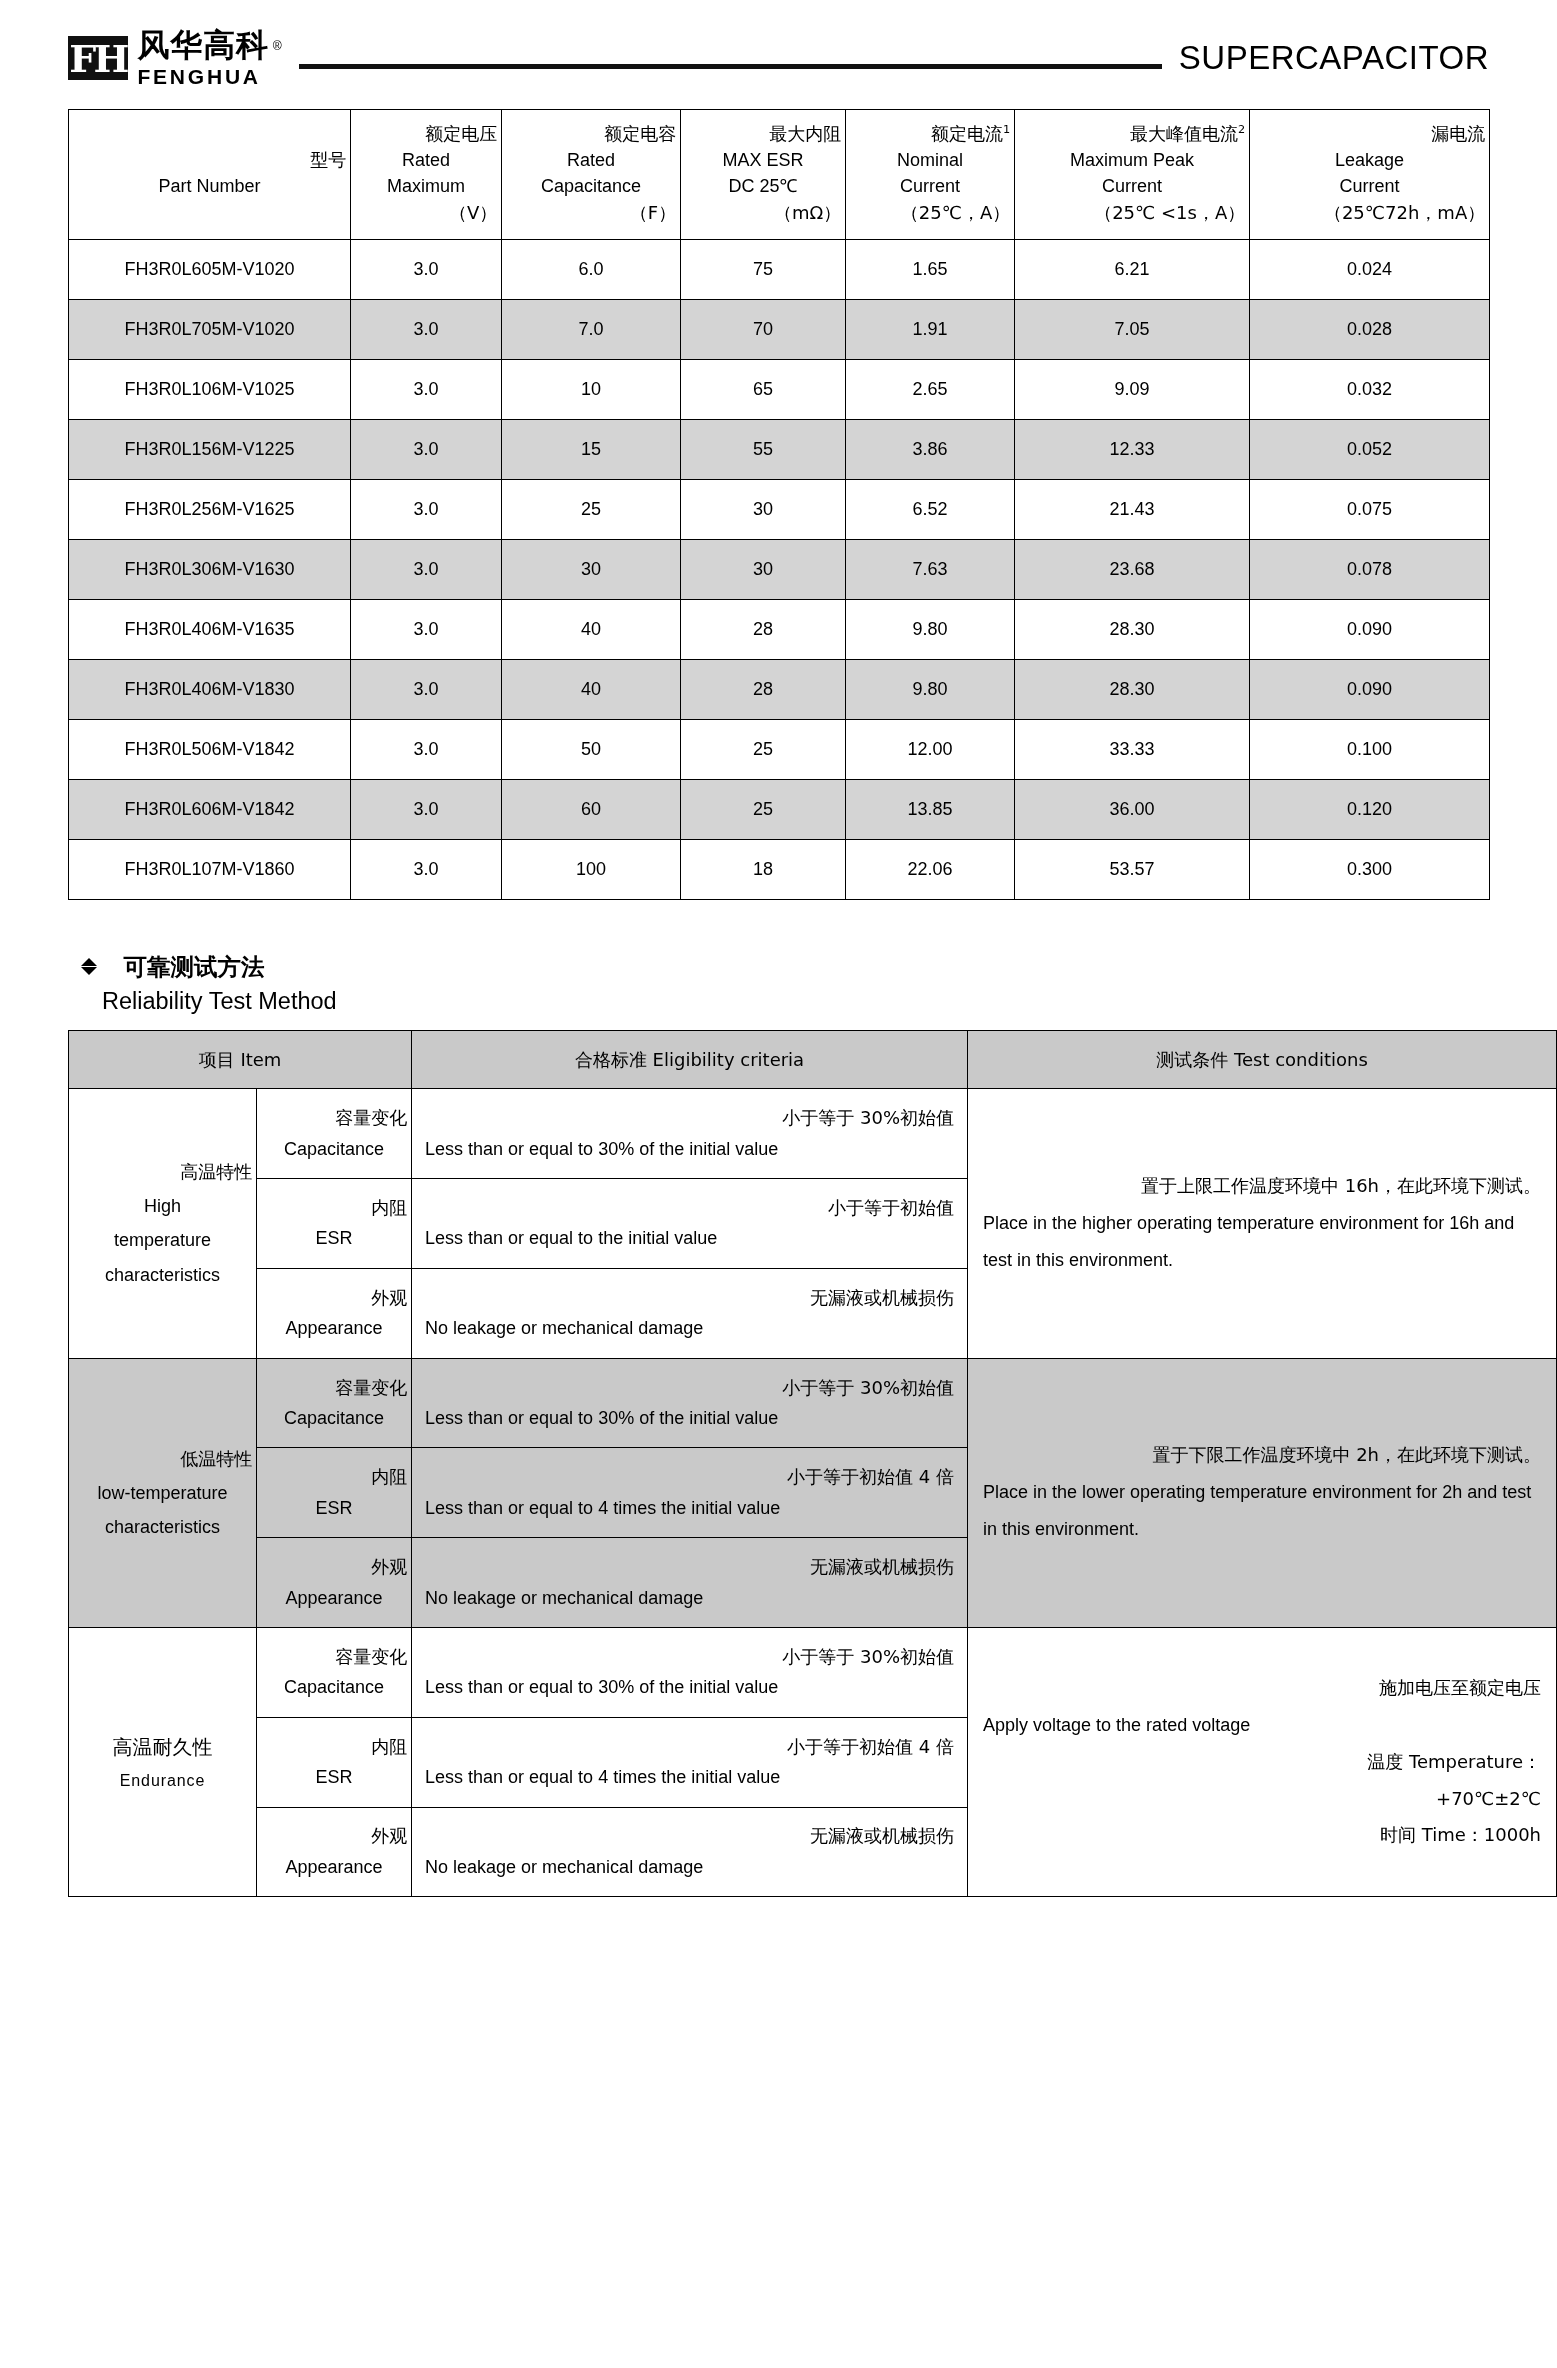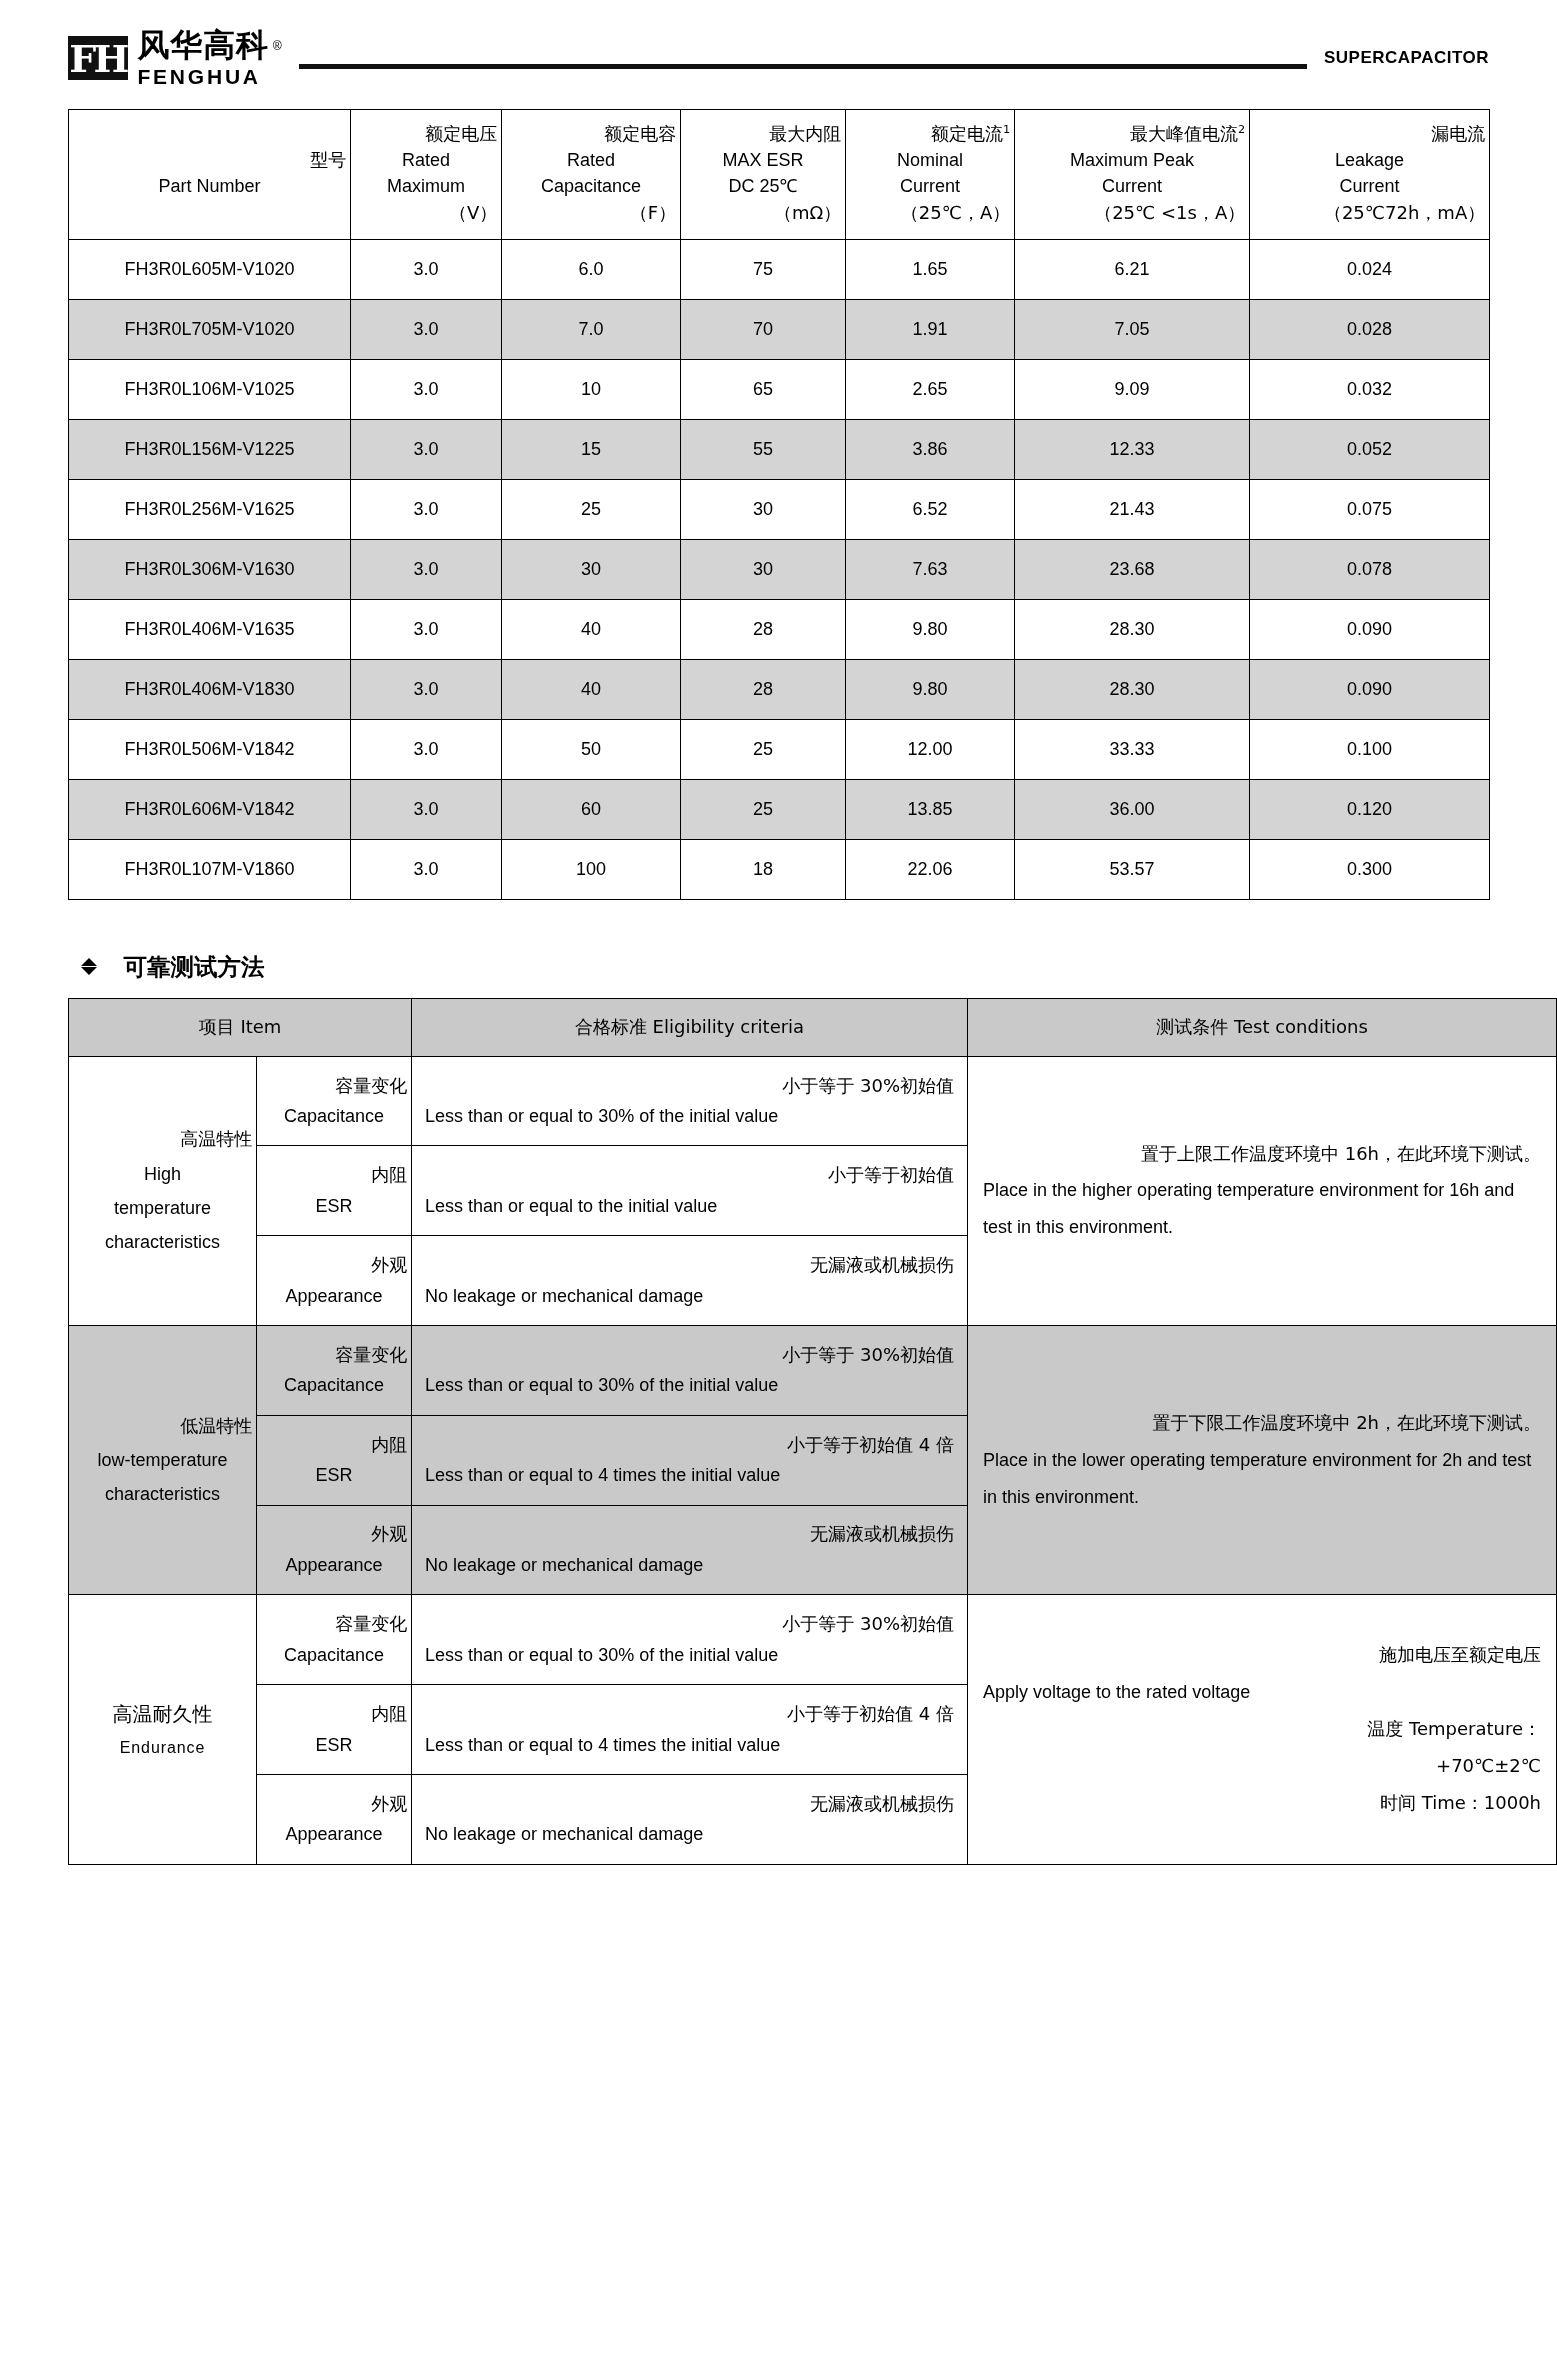--- a/index.html
+++ b/index.html
@@ -81,22 +81,22 @@
   .header-rule {
     flex: 1 1 auto;
     height: 4.7px;
     background: #111;
     margin: 0 17px 0 17px;
     align-self: center;
     margin-top: 17px;
   }
   .header-title {
     flex: 0 0 auto;
-    font-size: 17px;
-    font-weight: bold;
+    font-size: 33px;
+    font-weight: normal;
     letter-spacing: 0.5px;
     white-space: nowrap;
   }
 
   
   .spec-wrap {
     margin-top: 19px;
   }
   table.spec {
     border-collapse: collapse;
@@ -412,20 +412,21 @@
         </tr>
       </tbody>
     </table>
   </div>
 
   <div class="section-head">
     <div class="cn-line">
       <span class="diamond"></span>
       <span class="cn">可靠测试方法</span>
     </div>
+    <div class="en-line">Reliability Test Method</div>
   </div>
 
   <div class="rel-wrap">
     <table class="rel">
       <colgroup>
         <col class="w-item">
           <col class="w-sub">
           <col class="w-crit">
           <col class="w-cond">
       </colgroup>

